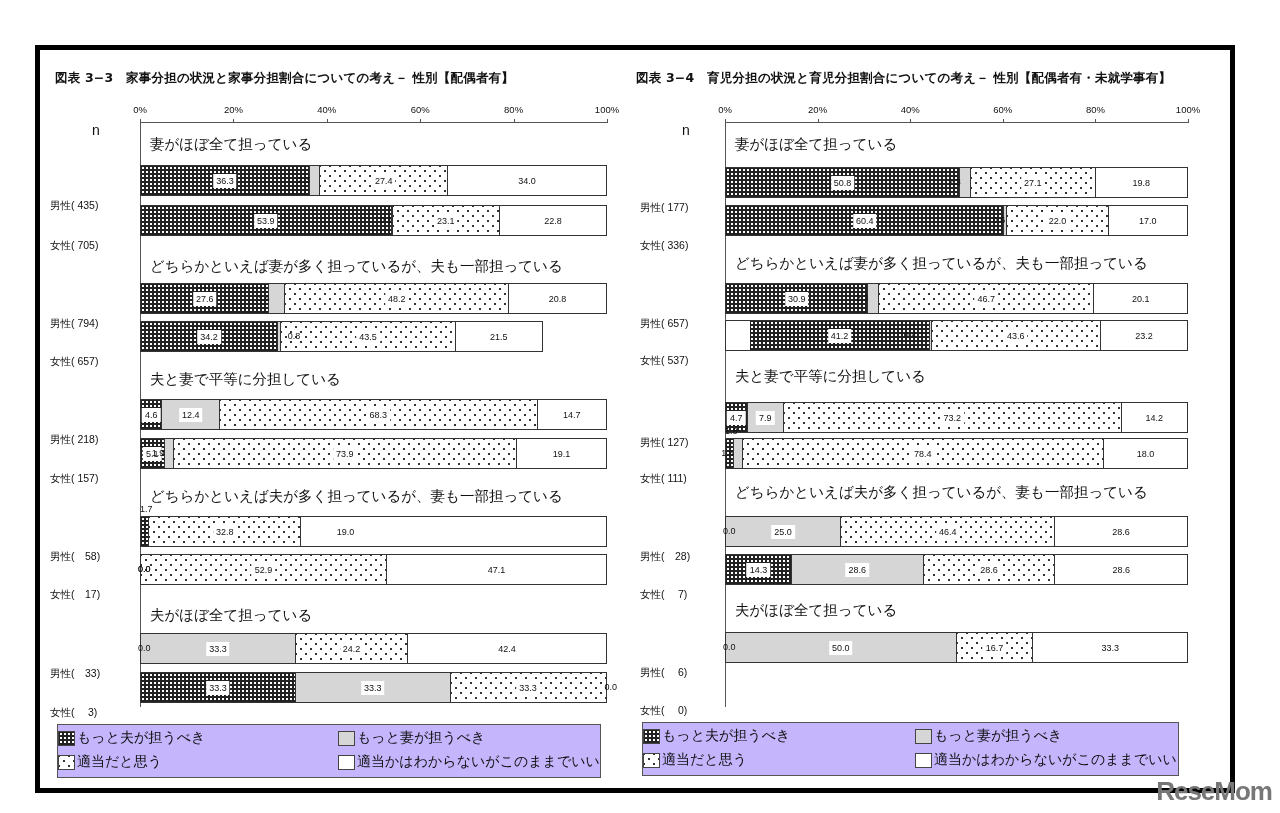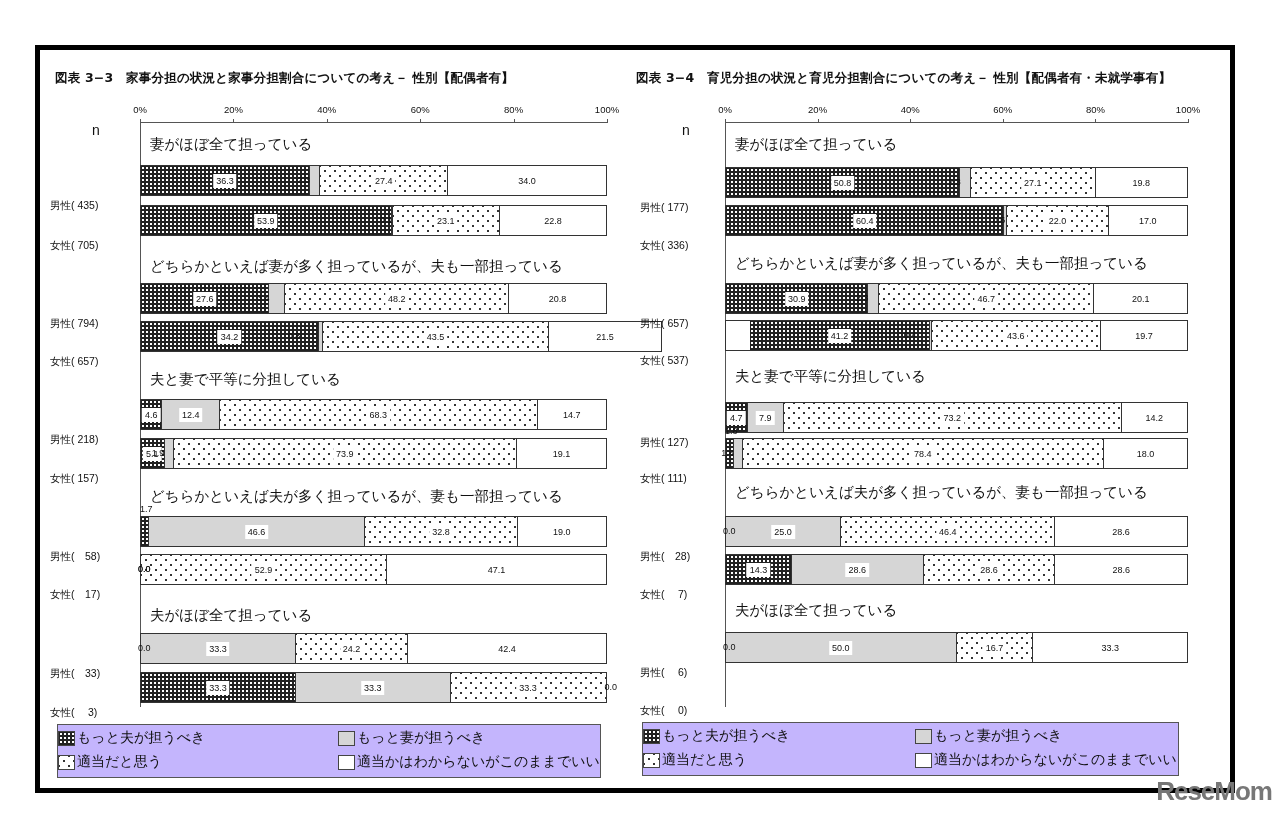--- a/index.html
+++ b/index.html
@@ -87,21 +87,21 @@
       <div class="seg s1" style="width: 3.4%;"></div>
       <div class="seg s2" style="width: 48.2%;">
         <span class="val">48.2</span>
       </div>
       <div class="seg s3" style="width: 20.8%;">
         <span class="val">20.8</span>
       </div>
     </div>
     <div class="small" style="left: 256.892px; top: 293px;">3.4</div>
     <div class="rowlabel" style="left: 50px; top: 330px;">女性( 657)</div>
-    <div class="bar" style="left: 140px; top: 321px; width: 522px;">
+    <div class="bar" style="left: 140px; top: 321px; width: 403px;">
       <div class="seg s0" style="width: 34.2%;">
         <span class="val">34.2</span>
       </div>
       <div class="seg s1" style="width: 0.8%;"></div>
       <div class="seg s2" style="width: 43.5%;">
         <span class="val">43.5</span>
       </div>
       <div class="seg s3" style="width: 21.5%;">
         <span class="val">21.5</span>
       </div>
@@ -134,23 +134,20 @@
       </div>
       <div class="seg s3" style="width: 19.1%;">
         <span class="val">19.1</span>
       </div>
     </div>
     <div class="small" style="left: 151.817px; top: 448px;">1.9</div>
     <div class="cat" style="left: 150px; top: 487px;">どちらかといえば夫が多く担っているが、妻も一部担っている</div>
     <div class="rowlabel" style="left: 50px; top: 525px;">男性(　58)</div>
     <div class="bar" style="left: 140px; top: 516px; width: 467px;">
       <div class="seg s0" style="width: 1.7%;"></div>
-      <div class="seg s1" style="width: 46.6%;">
-        <span class="val">46.6</span>
-      </div>
       <div class="seg s2" style="width: 32.8%;">
         <span class="val">32.8</span>
       </div>
       <div class="seg s3" style="width: 19%;">
         <span class="val">19.0</span>
       </div>
     </div>
     <div class="small" style="left: 140px; top: 504px;">1.7</div>
     <div class="rowlabel" style="left: 50px; top: 563px;">女性(　17)</div>
     <div class="bar" style="left: 140px; top: 554px; width: 467px;">
@@ -271,21 +268,21 @@
     <div class="rowlabel" style="left: 640px; top: 329px;">女性( 537)</div>
     <div class="bar" style="left: 725px; top: 320px; width: 463px;">
       <div class="seg s0" style="width: 41.2%; margin-left: 24px;">
         <span class="val">41.2</span>
       </div>
       <div class="seg s1" style="width: 0.4%;"></div>
       <div class="seg s2" style="width: 38.7%;">
         <span class="val">43.6</span>
       </div>
       <div class="seg s3" style="width: 19.7%;">
-        <span class="val">19.7</span>
+        <span class="val">23.2</span>
       </div>
     </div>
     <div class="small" style="left: 903.756px; top: 330px;">0.4</div>
     <div class="cat" style="left: 735px; top: 367px;">夫と妻で平等に分担している</div>
     <div class="rowlabel" style="left: 640px; top: 411px;">男性( 127)</div>
     <div class="bar" style="left: 725px; top: 402px; width: 463px;">
       <div class="seg s0" style="width: 4.7%;">
         <span class="val">4.7</span>
       </div>
       <div class="seg s1" style="width: 7.9%;">

